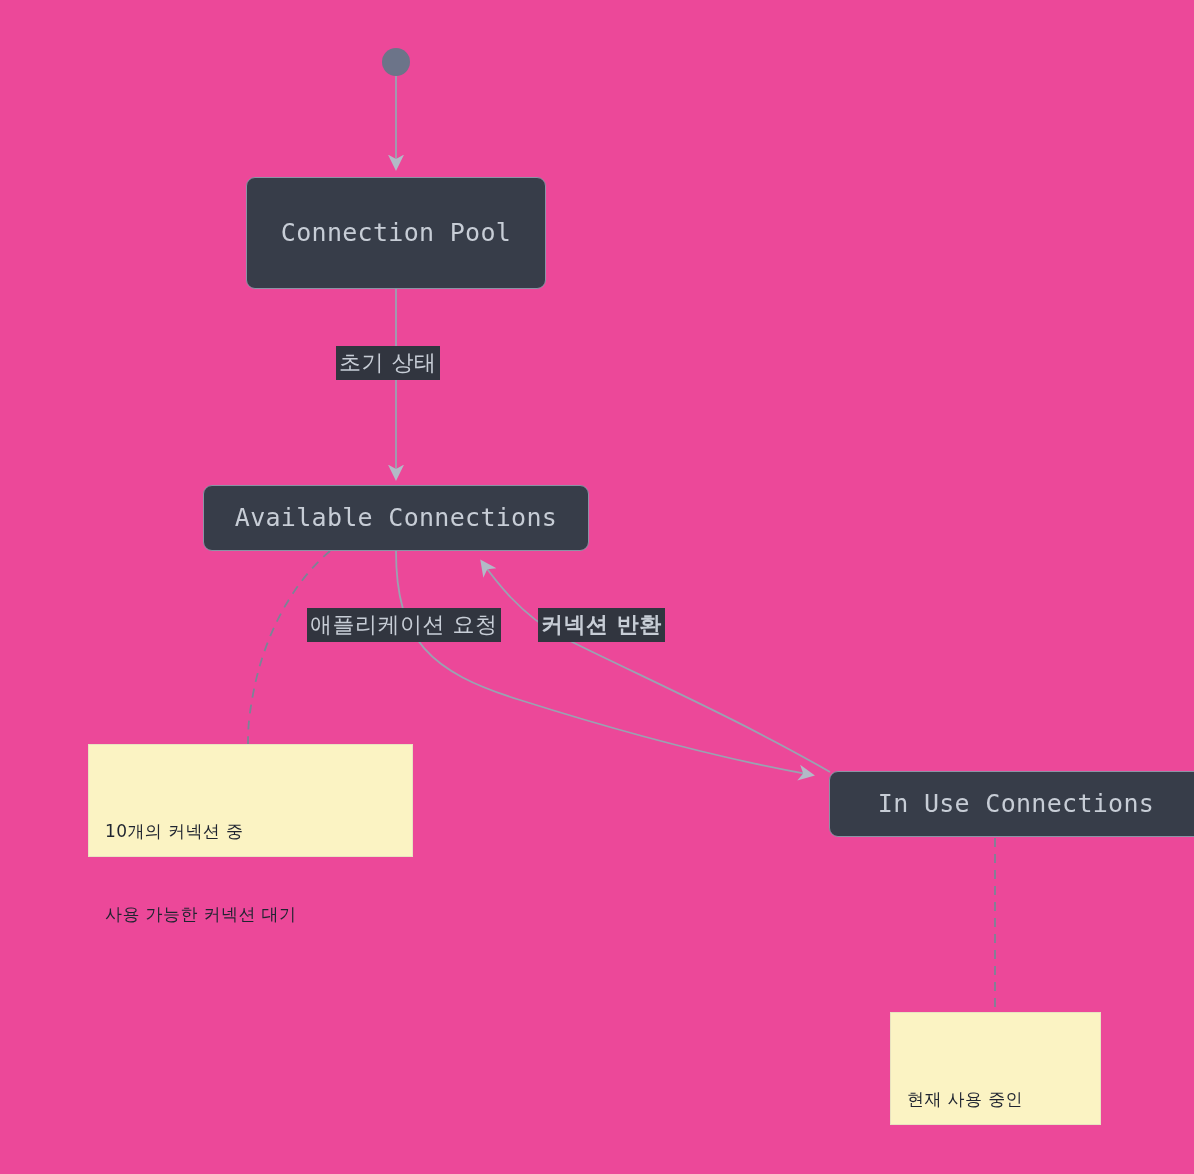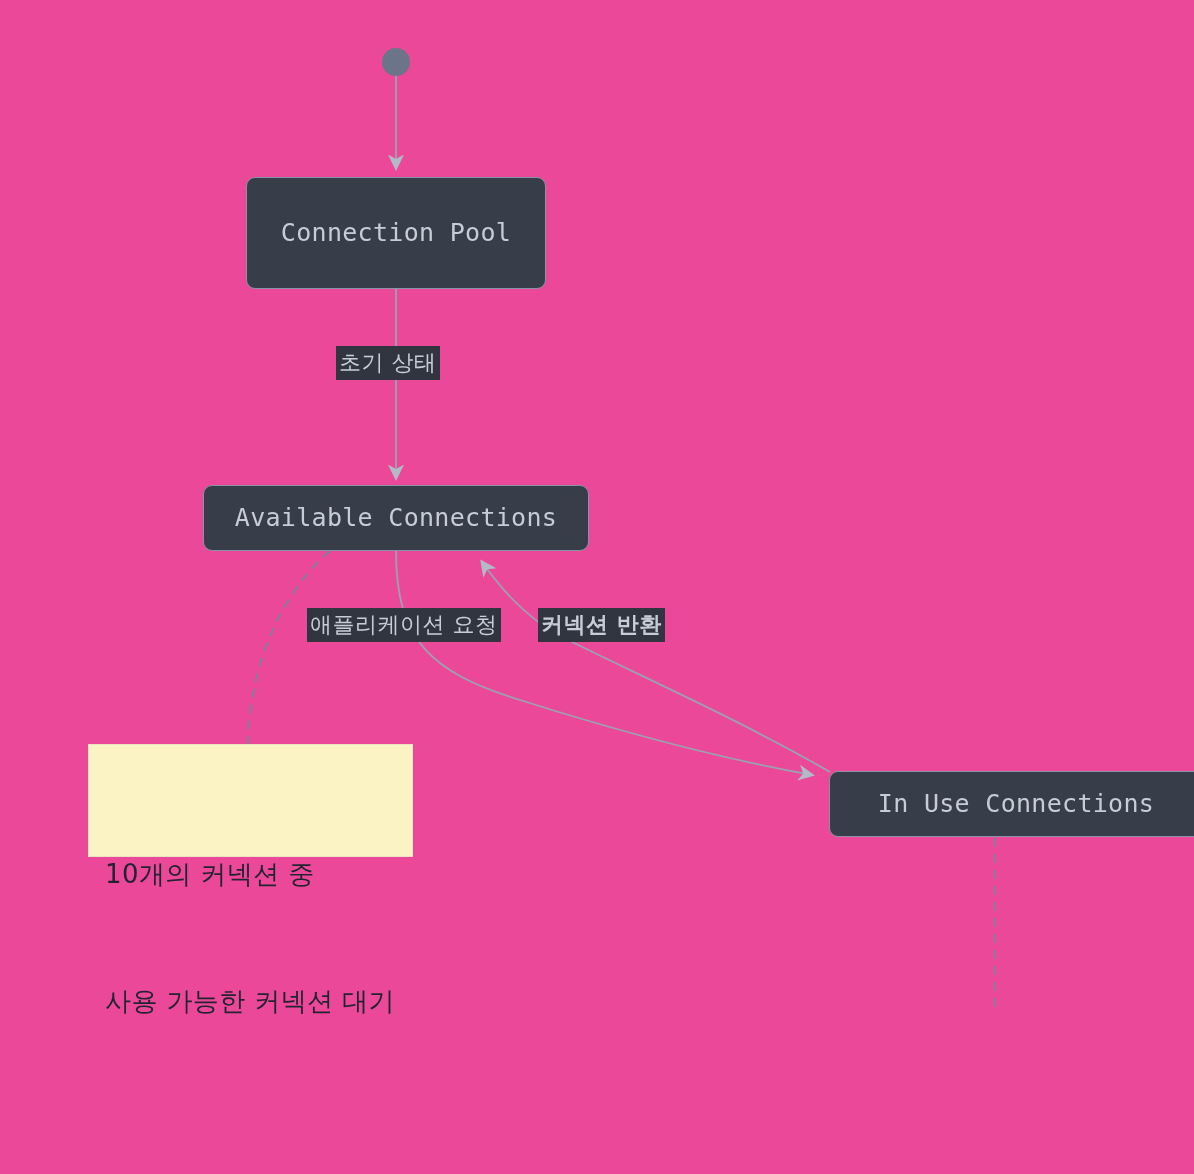--- a/index.html
+++ b/index.html
@@ -52,23 +52,23 @@
     white-space: pre;
     letter-spacing: 0.5px;
   }
   .note {
     position: absolute;
     box-sizing: border-box;
     background: #fbf3c3;
     border: 1.5px solid #e8e3c0;
     color: #1f2430;
     font-family: "DejaVu Sans", "Liberation Sans", sans-serif;
-    font-size: 26px;
+    font-size: 17px;
     line-height: 1.62;
-    padding: 24px 16px;
+    padding: 18px 16px;
     white-space: pre;
     letter-spacing: 0.4px;
   }
   .note-line { display: block; }
 </style>
 </head>
 <body>
 
 <div id="canvas">
 
@@ -110,14 +110,18 @@
 
   <div class="edge-label" style="left:288px; top:608px;margin-left:19px;">애플리케이션 요청</div>
 
   <div class="edge-label" style="left:538px; top:608px;font-weight:bold;">커넥션 반환</div>
 
   <div class="note" style="left:88px; top:744px; width:325px; height:113px;">
     <span class="note-line">10개의 커넥션 중</span>
     <span class="note-line">사용 가능한 커넥션 대기</span>
   </div>
 
+  <div class="note" style="left:890px; top:1012px; width:211px; height:113px;">
+    <span class="note-line">현재 사용 중인</span>
+    
+  </div>
 
 </div>
 
 </body></html>

